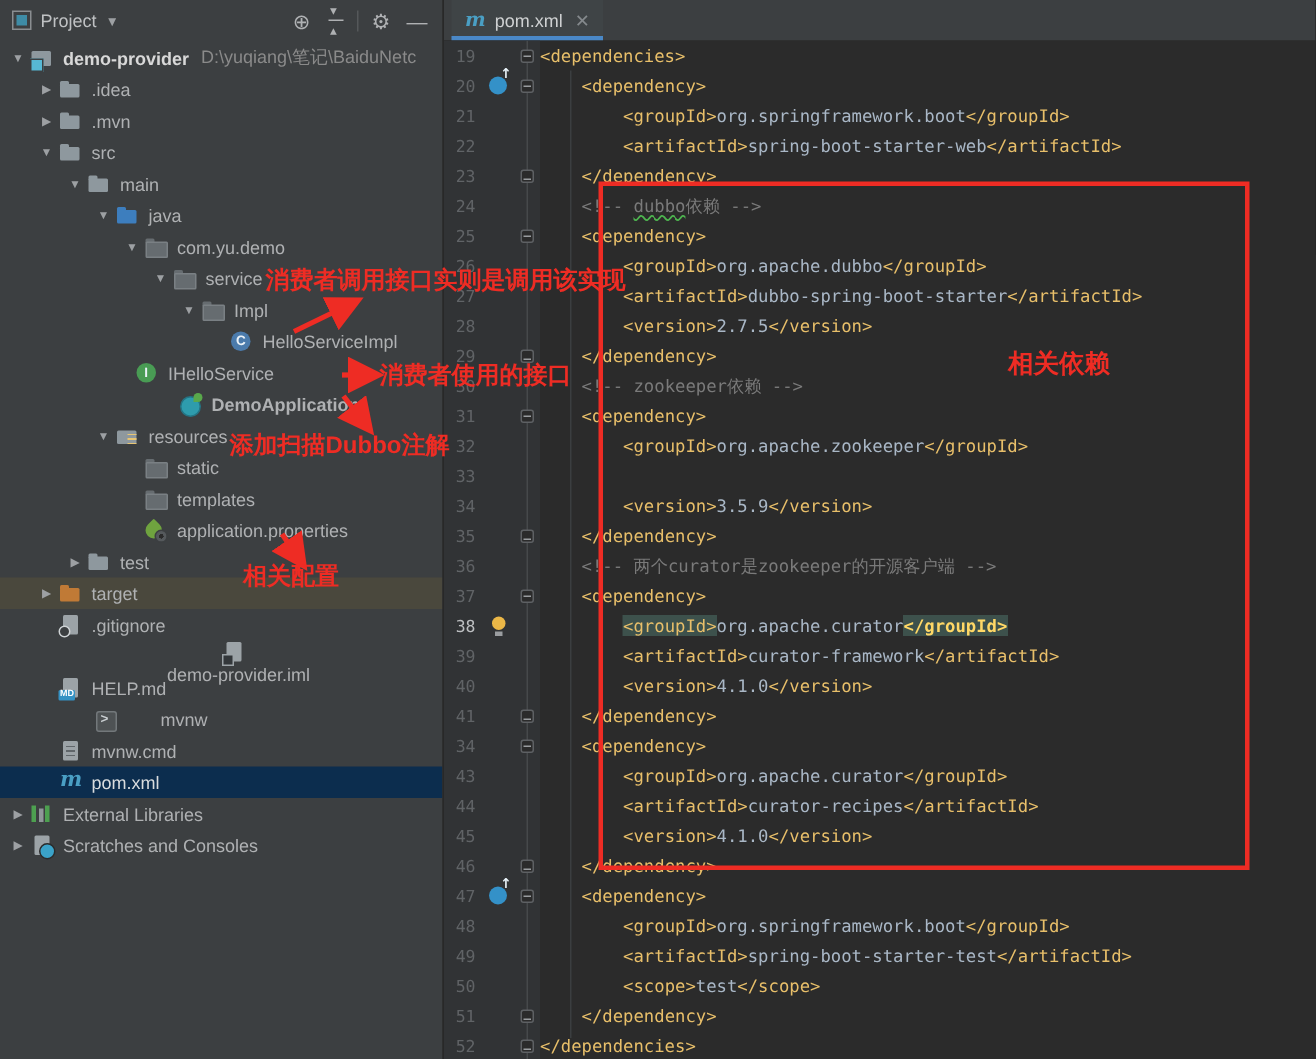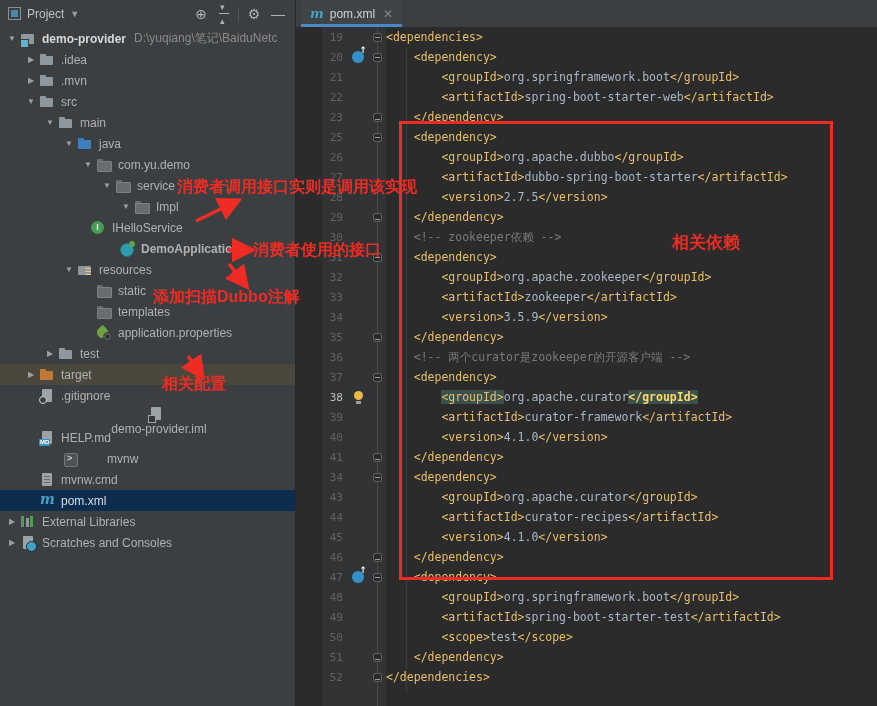--- a/index.html
+++ b/index.html
@@ -74,21 +74,21 @@
   .i-scratches::after { content:""; position:absolute; right:-1px; bottom:-1px; width:9px; height:9px; border-radius:50%; background:#3BA3C9; border:1px solid #2b2b2b; }
 
   
   .editor-area { flex:1; min-width:0; display:flex; flex-direction:column; border-left:1px solid #282828; }
   .tabbar { height:27px; flex:none; background:#3c3f41; display:flex; align-items:stretch; padding-left:5px; }
   .tab { display:flex; align-items:center; gap:6px; padding:0 9px; position:relative; background:#3F4446; color:#CFD1D2; font-size:12px; cursor:default; }
   .tab::after { content:""; position:absolute; left:0; right:0; bottom:0; height:3px; background:#4A88C7; }
   .tab-m { color:#4A9FC4; font:italic bold 13px "DejaVu Serif",serif; }
   .tab-close { color:#84898C; font-size:12px; margin-left:2px; }
 
-  .editor { flex:1; position:relative; background:#2b2b2b; font-family:"DejaVu Sans Mono","Liberation Mono",monospace; font-size:11.5px; overflow:hidden;margin-left:26px; }
+  .editor { flex:1; position:relative; background:#2b2b2b; font-family:"DejaVu Sans Mono","Liberation Mono",monospace; font-size:11.5px; overflow:hidden; }
   .gbg { position:absolute; left:0; top:0; bottom:0; width:64px; background:#313335; }
   .foldline { position:absolute; left:55px; top:0; bottom:0; width:1px; background:#46494B; }
   .indent-guide { position:absolute; left:84px; top:20px; bottom:14px; width:1px; background:#3B3E40; }
   .code-line { height:20px; display:flex; align-items:center; position:relative; }
   .ln { width:26px; flex:none; text-align:right; padding-right:5px; color:#606366; font-size:11px; }
   .ln.cur { color:#BCBEC0; }
   .gico { width:20px; flex:none; display:flex; justify-content:center; align-items:center; }
   .fold { width:18px; flex:none; display:flex; justify-content:center; align-items:center; }
   .code { white-space:pre; }
   .c-tag { color:#E8BF6A; }
@@ -182,20 +182,26 @@
     <span class="ticon i-package"></span>
     <span class="tlabel">service</span>
 
   </div>
         <div class="tree-row" style="padding-left: 118px;">
     <span class="exp">▼</span>
     <span class="ticon i-package"></span>
     <span class="tlabel">Impl</span>
 
   </div>
+        <div class="tree-row" style="padding-left: 137px;">
+    <span class="exp"></span>
+    <span class="ticon i-class"></span>
+    <span class="tlabel">HelloServiceImpl</span>
+
+  </div>
         <div class="tree-row" style="padding-left: 74px;">
     <span class="exp"></span>
     <span class="ticon i-interface"></span>
     <span class="tlabel">IHelloService</span>
 
   </div>
         <div class="tree-row" style="padding-left: 103px; font-weight: bold;">
     <span class="exp"></span>
     <span class="ticon i-springboot-class"></span>
     <span class="tlabel">DemoApplication</span>
@@ -333,20 +339,26 @@
   </div>
           <div class="code-line">
     <span class="ln">23</span>
     <span class="gico"></span>
     <span class="fold">
               <span class="fm fm-end"></span>
             </span>
     <span class="code">    <span class="c-tag">&lt;/dependency&gt;</span></span>
   </div>
           <div class="code-line">
+    <span class="ln">24</span>
+    <span class="gico"></span>
+    <span class="fold"></span>
+    <span class="code">    <span class="c-com">&lt;!-- </span><span class="c-wavy">dubbo</span><span class="c-com">依赖 --&gt;</span></span>
+  </div>
+          <div class="code-line">
     <span class="ln">25</span>
     <span class="gico"></span>
     <span class="fold">
               <span class="fm fm-start"></span>
             </span>
     <span class="code">    <span class="c-tag">&lt;dependency&gt;</span></span>
   </div>
           <div class="code-line">
     <span class="ln">26</span>
     <span class="gico"></span>
@@ -390,21 +402,20 @@
           <div class="code-line">
     <span class="ln">32</span>
     <span class="gico"></span>
     <span class="fold"></span>
     <span class="code">        <span class="c-tag">&lt;groupId&gt;</span><span class="c-txt">org.apache.zookeeper</span><span class="c-tag">&lt;/groupId&gt;</span></span>
   </div>
           <div class="code-line">
     <span class="ln">33</span>
     <span class="gico"></span>
     <span class="fold"></span>
-    <span class="code">        <span class="c-tag">&lt;artifactId&gt;</span><span class="c-txt">zookeeper</span><span class="c-tag">&lt;/artifactId&gt;</span></span>
   </div>
           <div class="code-line">
     <span class="ln">34</span>
     <span class="gico"></span>
     <span class="fold"></span>
     <span class="code">        <span class="c-tag">&lt;version&gt;</span><span class="c-txt">3.5.9</span><span class="c-tag">&lt;/version&gt;</span></span>
   </div>
           <div class="code-line">
     <span class="ln">35</span>
     <span class="gico"></span>

